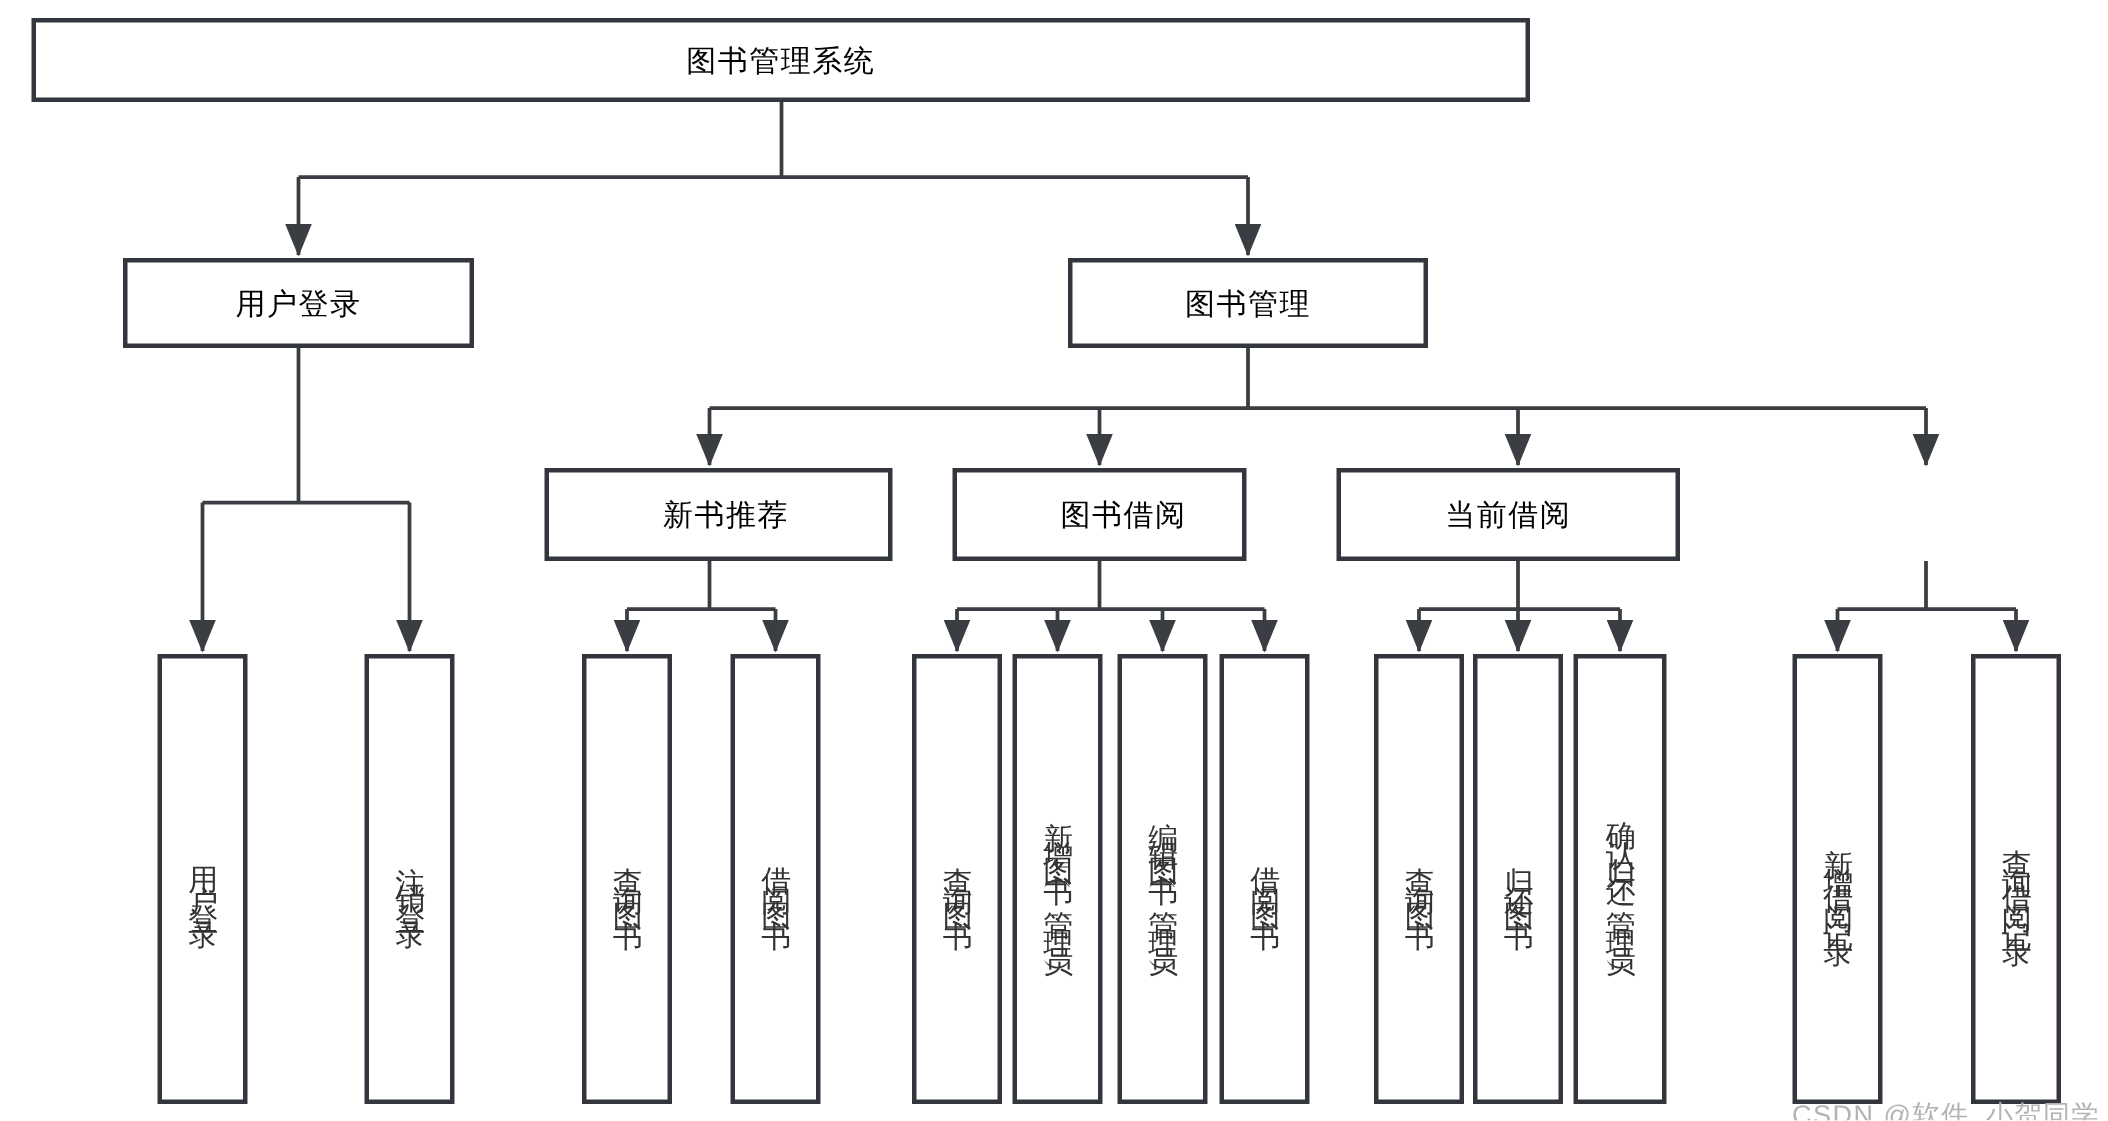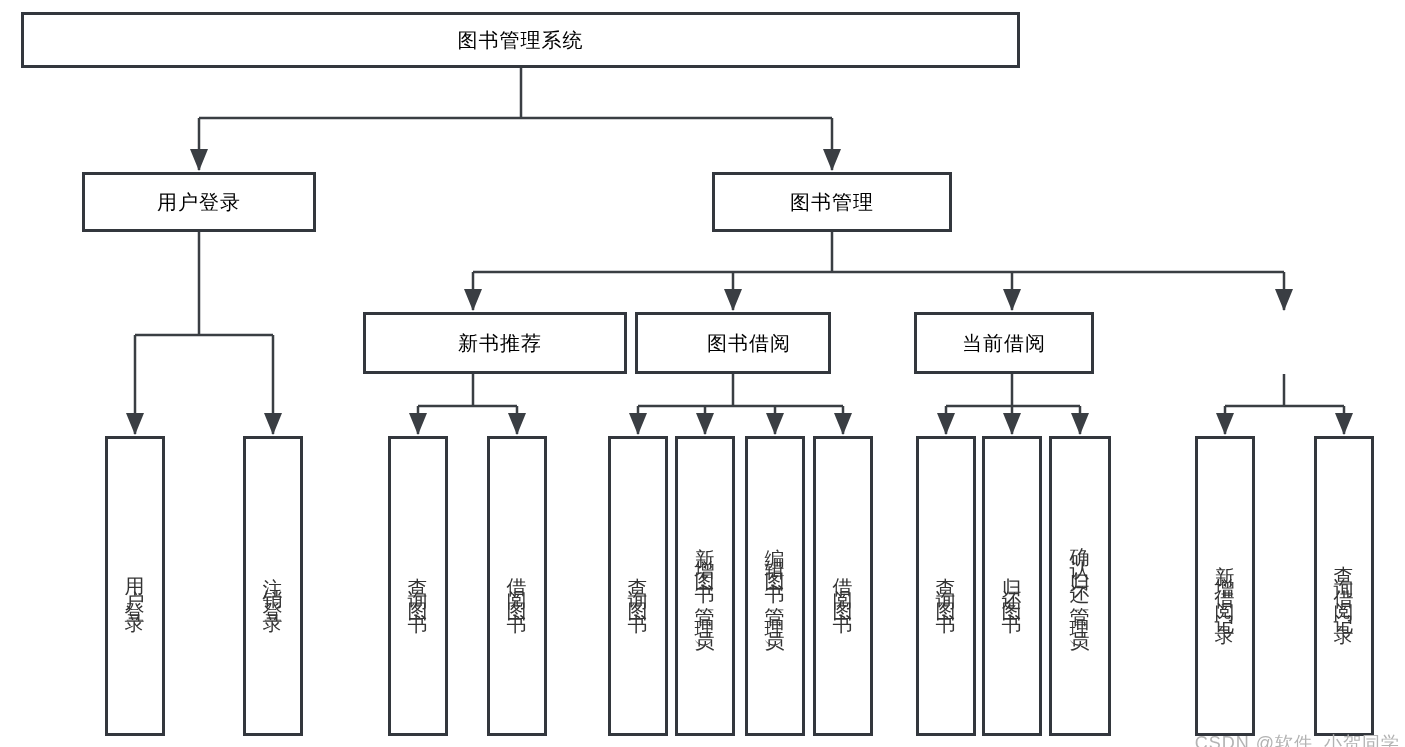--- a/index.html
+++ b/index.html
@@ -116,23 +116,23 @@
         <line x1="1344" y1="406" x2="1344" y2="434" marker-end="url(#ah)"></line>
       </g>
     </g>
   </svg>
 
   <div class="hnode" style="left:21px; top:12px; width:999px; height:56px;">图书管理系统</div>
 
   <div class="hnode" style="left:82px; top:172px; width:234px; height:60px;">用户登录</div>
   <div class="hnode" style="left:712px; top:172px; width:240px; height:60px;">图书管理</div>
 
-  <div class="hnode" style="left:363px; top:312px; width:264px; height:62px;padding-left:10px;">新书推荐</div>
+  <div class="hnode" style="left:363px; top:312px; width:232px; height:62px;padding-left:10px;">新书推荐</div>
   <div class="hnode" style="left:635px; top:312px; width:196px; height:62px;padding-left:32px;">图书借阅</div>
-  <div class="hnode" style="left:914px; top:312px; width:180px; height:62px;">当前借阅</div>
+  <div class="hnode" style="left:891px; top:312px; width:229px; height:62px;">当前借阅</div>
 
   <div class="vnode" style="left:105px; top:436px; width:60px; height:300px;">用户登录</div>
   <div class="vnode" style="left:243px; top:436px; width:60px; height:300px;">注销登录</div>
 
   <div class="vnode" style="left:388px; top:436px; width:60px; height:300px;">查询图书</div>
   <div class="vnode" style="left:487px; top:436px; width:60px; height:300px;">借阅图书</div>
 
   <div class="vnode" style="left:608px; top:436px; width:60px; height:300px;">查询图书</div>
   <div class="vnode" style="left:675px; top:436px; width:60px; height:300px;">新增图书（管理员）</div>
   <div class="vnode" style="left:745px; top:436px; width:60px; height:300px;">编辑图书（管理员）</div>

